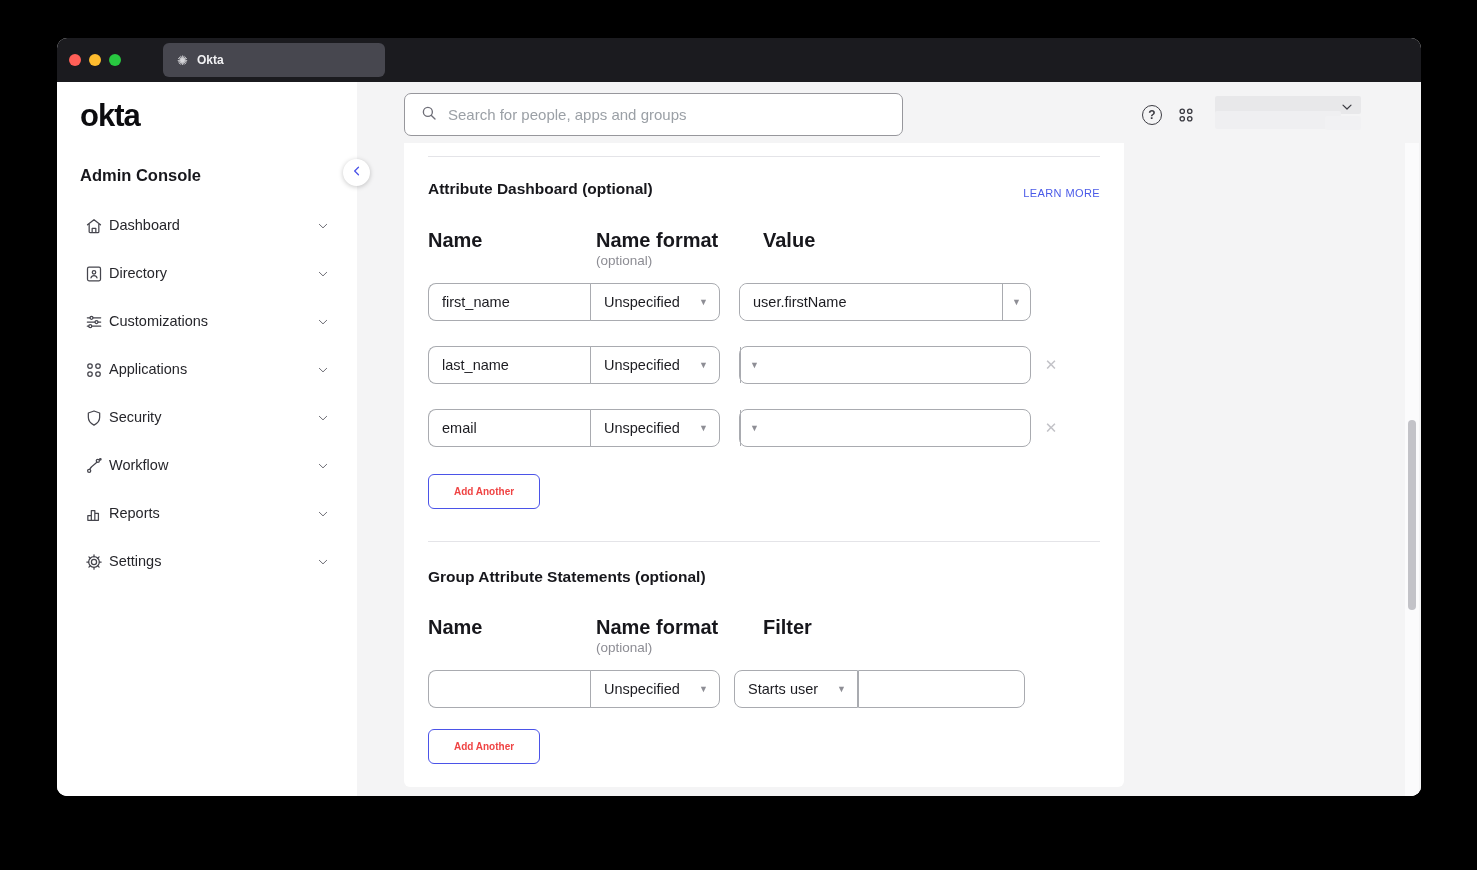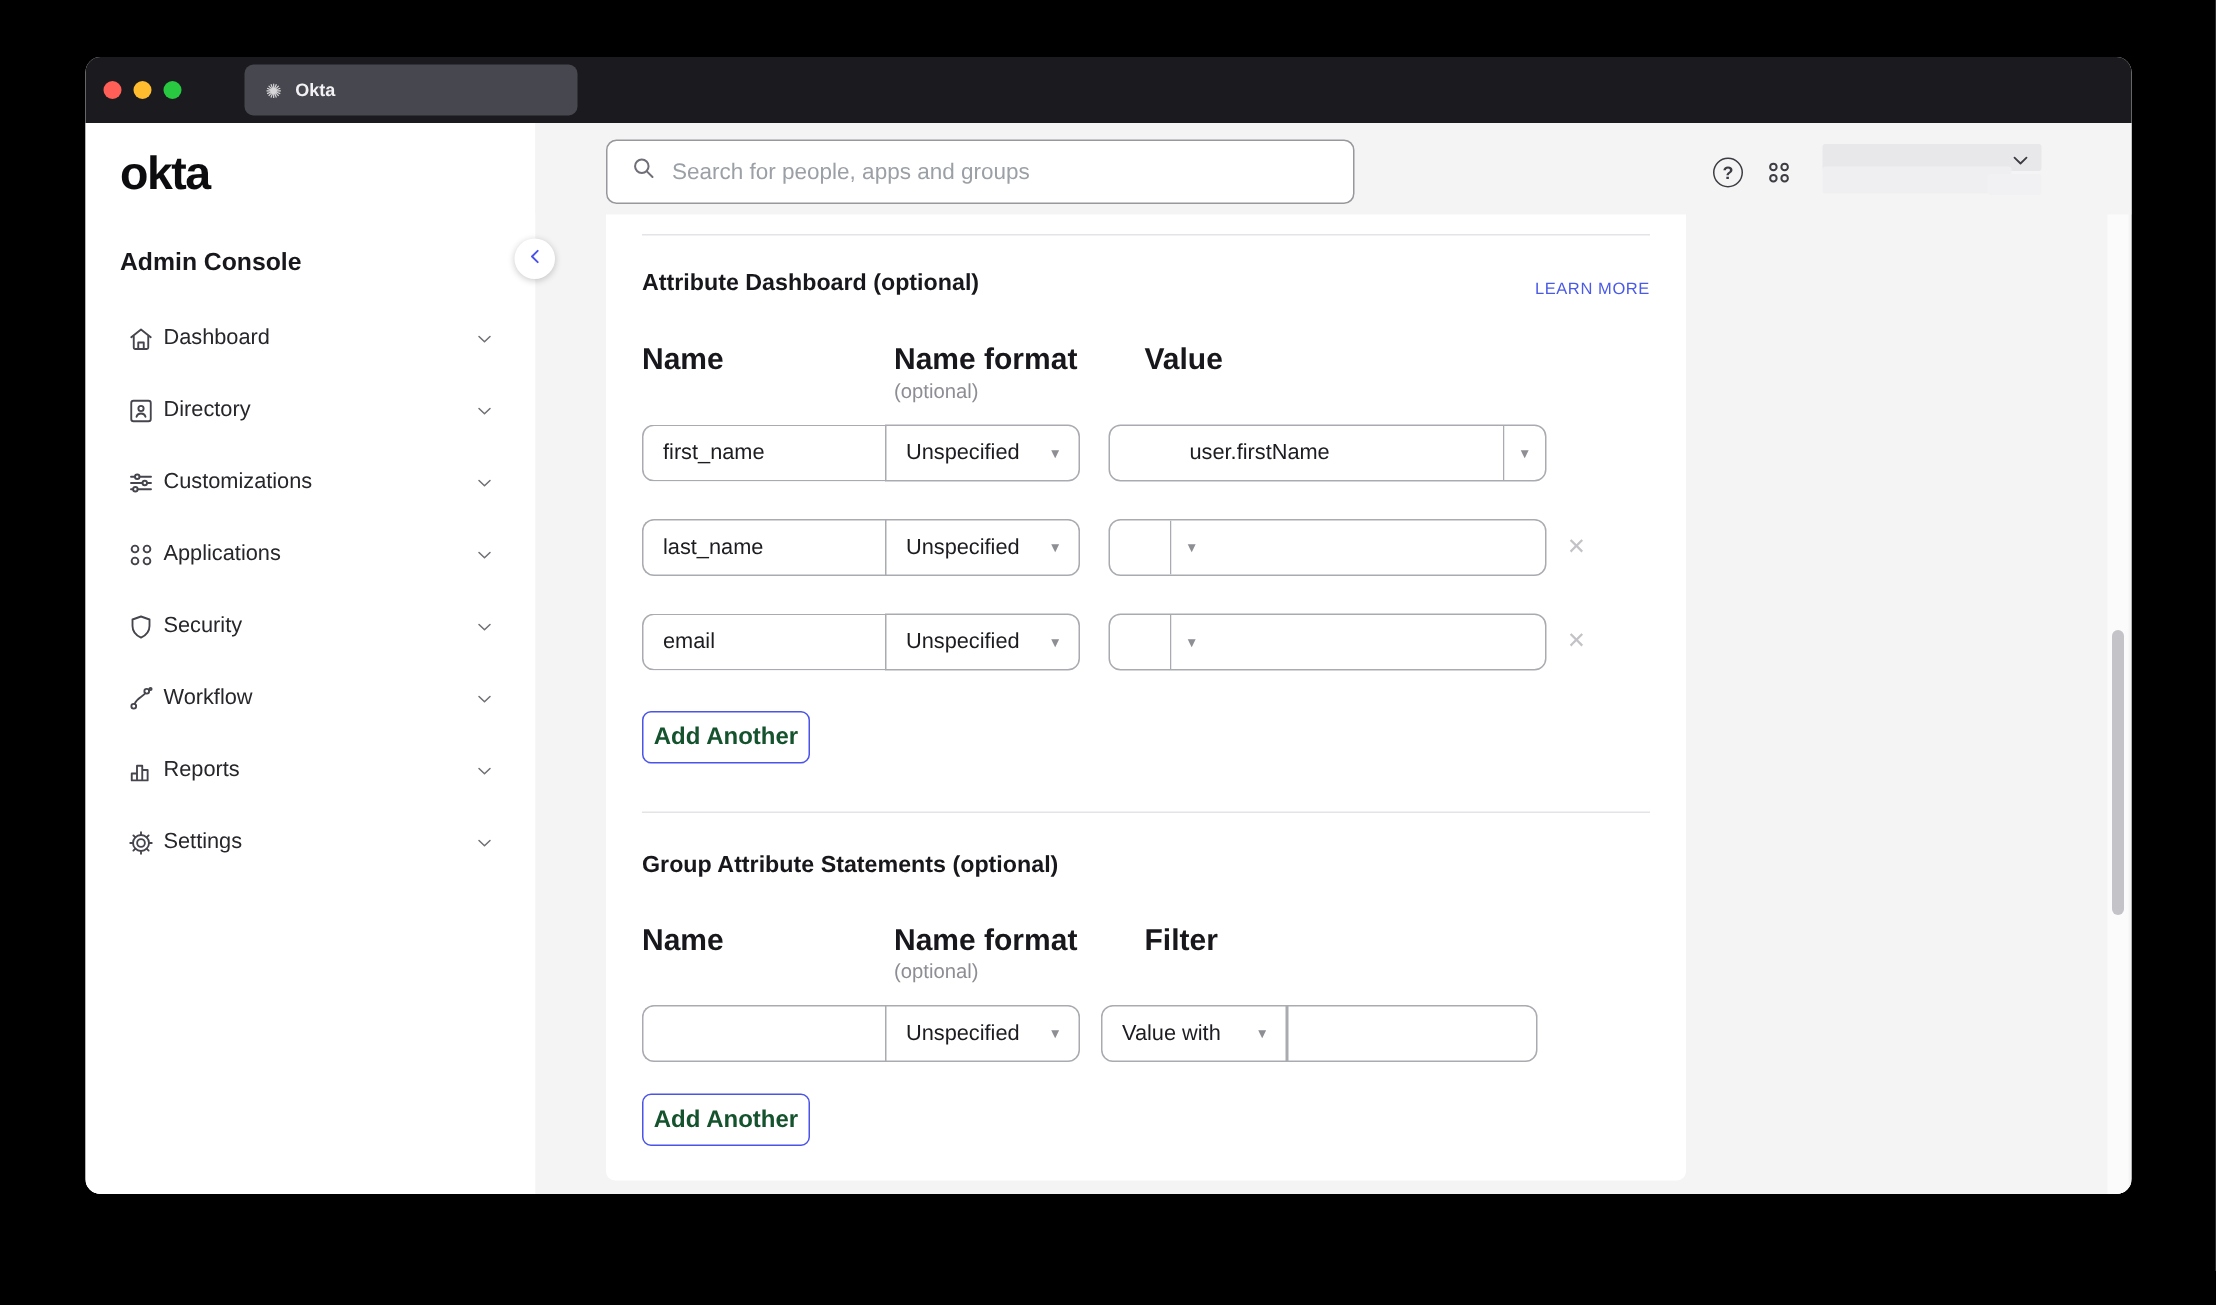--- a/index.html
+++ b/index.html
@@ -80,37 +80,37 @@
   .frow { position:absolute; left:0; width:720px; height:38px; }
   .fname { position:absolute; left:24px; top:0; width:163px; height:38px; border:1px solid #a9abb0;
            border-right:none; border-radius:8px 0 0 8px; padding:0 13px; font-size:14.5px; color:#1c1c21;
            font-family:"Liberation Sans", sans-serif; outline:none; background:#fff; }
   .fselect { position:absolute; left:186px; top:0; width:130px; height:38px; border:1px solid #a9abb0;
              border-radius:0 8px 8px 0; background:#fff; cursor:pointer;
              display:flex; align-items:center; justify-content:space-between; padding:0 11px 0 13px; }
   .fselect .sel-label { font-size:14.5px; color:#1c1c21;text-align:right; }
   .tri { font-size:9px; color:#8e8e95; }
   .combo { position:absolute; left:335px; top:0; width:292px; height:38px; border:1px solid #a9abb0;
-           border-radius:8px; background:#fff; display:flex;padding-left:40px; }
+           border-radius:8px; background:#fff; display:flex; }
   .combo input { border:none; outline:none; flex:1; padding:0 13px; font-size:14.5px; color:#1c1c21;
                  font-family:"Liberation Sans", sans-serif; border-radius:8px 0 0 8px; }
   .combo .combo-arrow { width:28px; border-left:1px solid #a9abb0; display:flex; align-items:center;
                         justify-content:center; cursor:pointer; border-radius:0 8px 8px 0; }
   .remove-x { position:absolute; left:637px; top:0; width:20px; height:38px; line-height:38px;
               text-align:center; color:#c2c2c7; font-size:15px; cursor:pointer; }
   .filter-select { position:absolute; left:330px; top:0; width:124px; height:38px; border:1px solid #a9abb0;
                    border-radius:8px 0 0 8px; background:#fff; cursor:pointer;
                    display:flex; align-items:center; justify-content:space-between; padding:0 11px 0 13px; }
   .filter-select .sel-label { font-size:14.5px; color:#1c1c21; }
   .filter-input { position:absolute; left:454px; top:0; width:167px; height:38px; border:1px solid #a9abb0;
                   border-radius:0 8px 8px 0; padding:0 13px; font-size:14.5px; color:#1c1c21;
                   font-family:"Liberation Sans", sans-serif; outline:none; background:#fff; }
 
   .add-btn { position:absolute; left:24px; width:112px; height:35px; background:#fff;
-             border:1px solid #4b53e8; border-radius:6px; color:#14532d; font-size:16px; font-weight:700;
+             border:1px solid #4b53e8; border-radius:6px; color:#ef4444; font-size:10px; font-weight:700;
              font-family:"Liberation Sans", sans-serif; cursor:pointer; }
   .add1 { top:331px; } .add2 { top:586px; }
 
   
   .scroll-track { position:absolute; left:1048px; top:61px; width:14px; height:653px; background:#fbfbfc; }
   .scroll-thumb { position:absolute; left:3px; top:277px; width:8px; height:190px; background:#c3c3c8; border-radius:4px; }
 </style>
 </head>
 <body>
 
@@ -331,21 +331,21 @@
           <span class="col-note" style="left:192px; top:497px;">(optional)</span>
           <span class="col-h" style="left:359px; top:473px;">Filter</span>
 
           <div class="frow" style="top:527px;">
             <input class="fname" value="" style="">
             <div class="fselect">
               <span class="sel-label">Unspecified</span>
               <span class="tri">▼</span>
             </div>
             <div class="filter-select">
-              <span class="sel-label">Value with</span>
+              <span class="sel-label">Starts user</span>
               <span class="tri">▼</span>
             </div>
             <input class="filter-input" value="" style="">
           </div>
 
           <button class="add-btn add2">Add Another</button>
         </div>
 
         <div class="scroll-track">
           <div class="scroll-thumb"></div>

